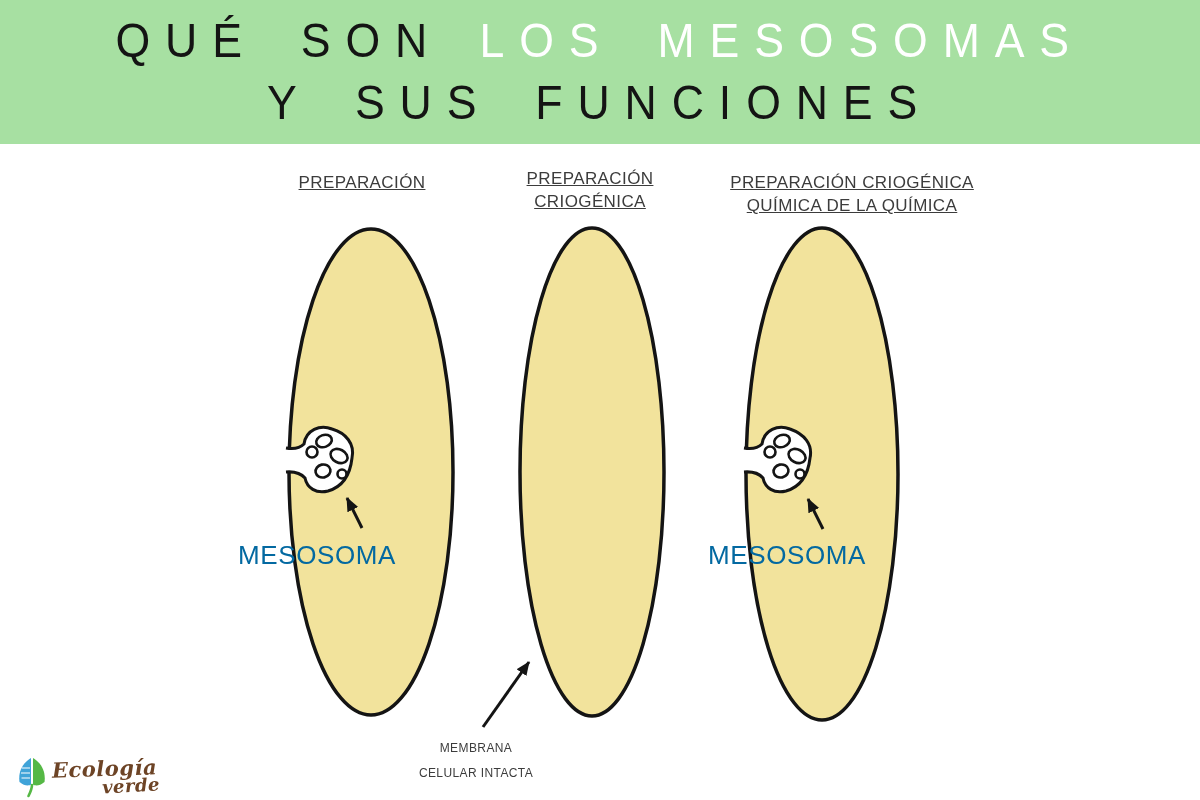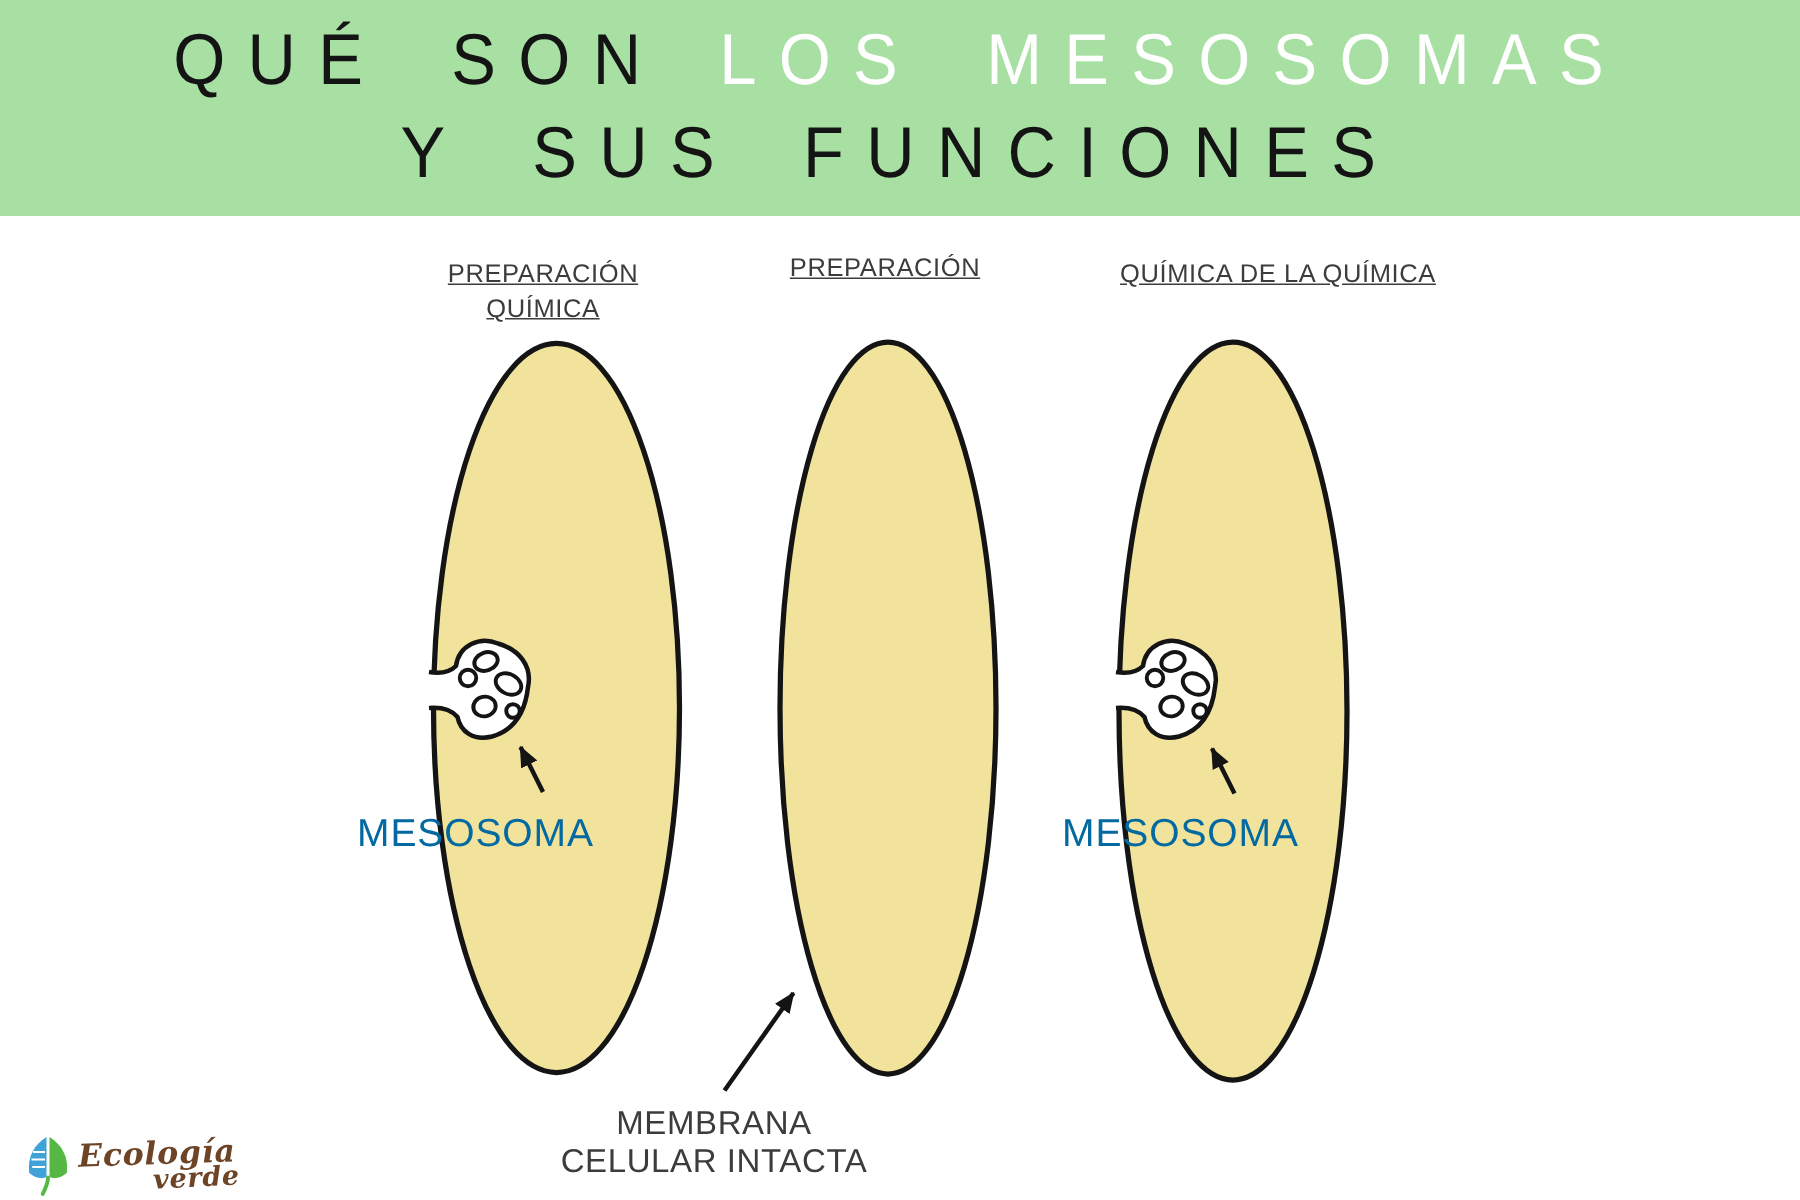--- a/index.html
+++ b/index.html
@@ -26,21 +26,21 @@
   .t-gap{display:inline-block;width:40px;}
 
   
   svg.diagram{position:absolute;left:0;top:0;width:1200px;height:800px;}
 
   .lbl{position:absolute;text-align:center;color:var(--label);
     font-size:17px;line-height:23px;letter-spacing:0.4px;text-decoration:underline;}
   .lbl-mesosoma{position:absolute;color:#0369a1;
     font-size:26px;letter-spacing:0.6px;}
   .lbl-membrane{position:absolute;text-align:center;color:var(--label);
-    font-size:22px;line-height:25px;letter-spacing:0.4px;}
+    font-size:12px;line-height:25px;letter-spacing:0.4px;}
 
   
   .logo{position:absolute;left:16px;top:750px;width:150px;height:48px;}
   .logo svg{position:absolute;left:0;top:6px;}
   .logo-main{position:absolute;left:36px;top:6px;font-size:21px;font-weight:700;
     color:var(--logo-brown);font-family:"DejaVu Serif",serif;font-style:italic;
     letter-spacing:0.5px;transform:rotate(-2deg);}
   .logo-sub{position:absolute;left:86px;top:25px;font-size:18px;font-weight:700;
     color:var(--logo-brown);font-family:"DejaVu Serif",serif;font-style:italic;
     letter-spacing:0.5px;transform:rotate(-3deg);}
@@ -96,26 +96,27 @@
       </g>
     </g>
 
     <line x1="362" y1="528" x2="347" y2="498" stroke="#141414" stroke-width="3" marker-end="url(#ah)"></line>
     <line x1="823" y1="529" x2="808" y2="499" stroke="#141414" stroke-width="3" marker-end="url(#ah)"></line>
     <line x1="483" y1="727" x2="529" y2="662" stroke="#141414" stroke-width="3" marker-end="url(#ah)"></line>
   </svg>
 
   <div class="lbl" style="left:212px;top:171px;width:300px;">
     <div>PREPARACIÓN</div>
-    <div>QUÍMICA</div>
   </div>
   <div class="lbl" style="left:440px;top:167px;width:300px;">
     <div>PREPARACIÓN</div>
+    <div>CRIOGÉNICA</div>
   </div>
   <div class="lbl" style="left:702px;top:171px;width:300px;">
+    <div>PREPARACIÓN CRIOGÉNICA</div>
     <div>QUÍMICA DE LA QUÍMICA</div>
   </div>
 
   <div class="lbl-mesosoma" style="left:238px;top:540px;width:250px;">MESOSOMA</div>
   <div class="lbl-mesosoma" style="left:708px;top:540px;width:250px;">MESOSOMA</div>
 
   <div class="lbl-membrane" style="left:326px;top:736px;width:300px;">
     <div>MEMBRANA</div>
     <div>CELULAR INTACTA</div>
   </div>

